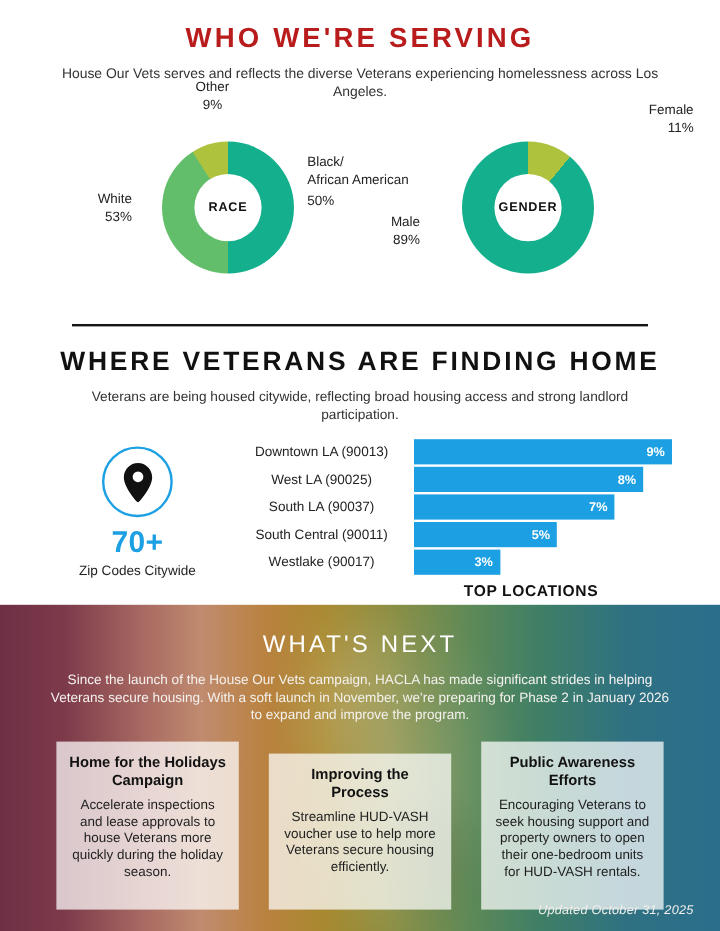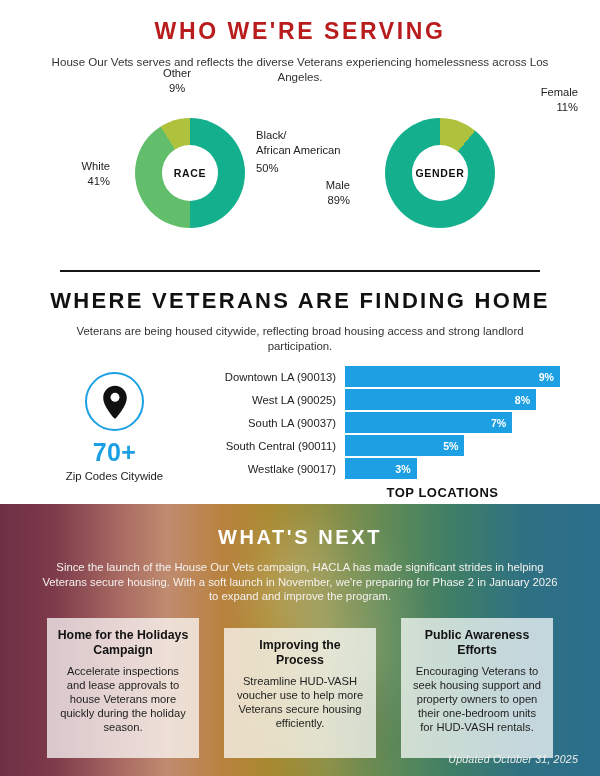--- a/index.html
+++ b/index.html
@@ -93,21 +93,21 @@
     border:2.5px solid #1CA0E3;
     margin:0 auto;
     display:flex; align-items:center; justify-content:center;
   }
   .big-num { font-size:25px; font-weight:bold; color:#1CA0E3; margin-top:7px; letter-spacing:.3px;}
   .pin-cap { font-size:11.3px; color:#232323; margin-top:3px;}
 
   .bars { position:absolute; left:200px; top:0px; width:360px; }
   .bar-row { display:flex; align-items:center; height:21px; margin-bottom:2px; }
   .bar-label {
-    width:145px; text-align:right; padding-right:9px;
+    width:145px; text-align:center; padding-right:9px;
     font-size:11.3px; color:#232323; white-space:nowrap;
   }
   .bar-track { flex:1; position:relative; height:21px; }
   .bar-fill {
     height:21px; background:#1CA0E3;
     display:flex; align-items:center; justify-content:flex-end;
     padding-right:6px;
     color:#fff; font-size:10.6px; font-weight:bold;
   }
   .bars-cap {
@@ -139,21 +139,21 @@
     position:absolute; inset:0;
     background:
       radial-gradient(ellipse 150px 200px at 330px 140px, rgba(255,255,255,.17), rgba(255,255,255,0) 70%),
       radial-gradient(ellipse 90px 120px at 290px 70px, rgba(255,255,255,.12), rgba(255,255,255,0) 70%),
       radial-gradient(ellipse 70px 90px at 360px 210px, rgba(0,0,0,.10), rgba(0,0,0,0) 70%);
     pointer-events:none;
   }
   .h3-title {
     position:relative;
     text-align:center; color:#fff;
-    font-size:20px; font-weight:bold; letter-spacing:2.6px;
+    font-size:20px; font-weight:normal; letter-spacing:2.6px;
     padding-top:22px;
   }
   .sub3 {
     position:relative;
     text-align:center;
     color:#f4f1ee;
     font-size:11.3px; line-height:14.5px;
     margin:11px auto 0; width:520px;
   }
 
@@ -195,21 +195,21 @@
     <div class="donut" id="donut-race" style="background:conic-gradient(#14AF8C 0deg 180deg, #62BE6A 180deg 327.6deg, #AFC23E 327.6deg 360deg);">
       <div class="hole">RACE</div>
     </div>
 
     <div class="lbl" id="lbl-other">
       <span>Other</span><br>
       <span>9%</span>
     </div>
     <div class="lbl" id="lbl-white">
       <span>White</span><br>
-      <span>41%</span>
+      <span>53%</span>
     </div>
     <div class="lbl" id="lbl-black">
       <span>Black/</span><br>
       <span>African American</span><br>
       <span style="display:inline-block;margin-top:4px;">50%</span>
     </div>
 
     <div class="donut" id="donut-gender" style="background:conic-gradient(#AFC23E 0deg 39.6deg, #14AF8C 39.6deg 360deg);">
       <div class="hole">GENDER</div>
     </div>

